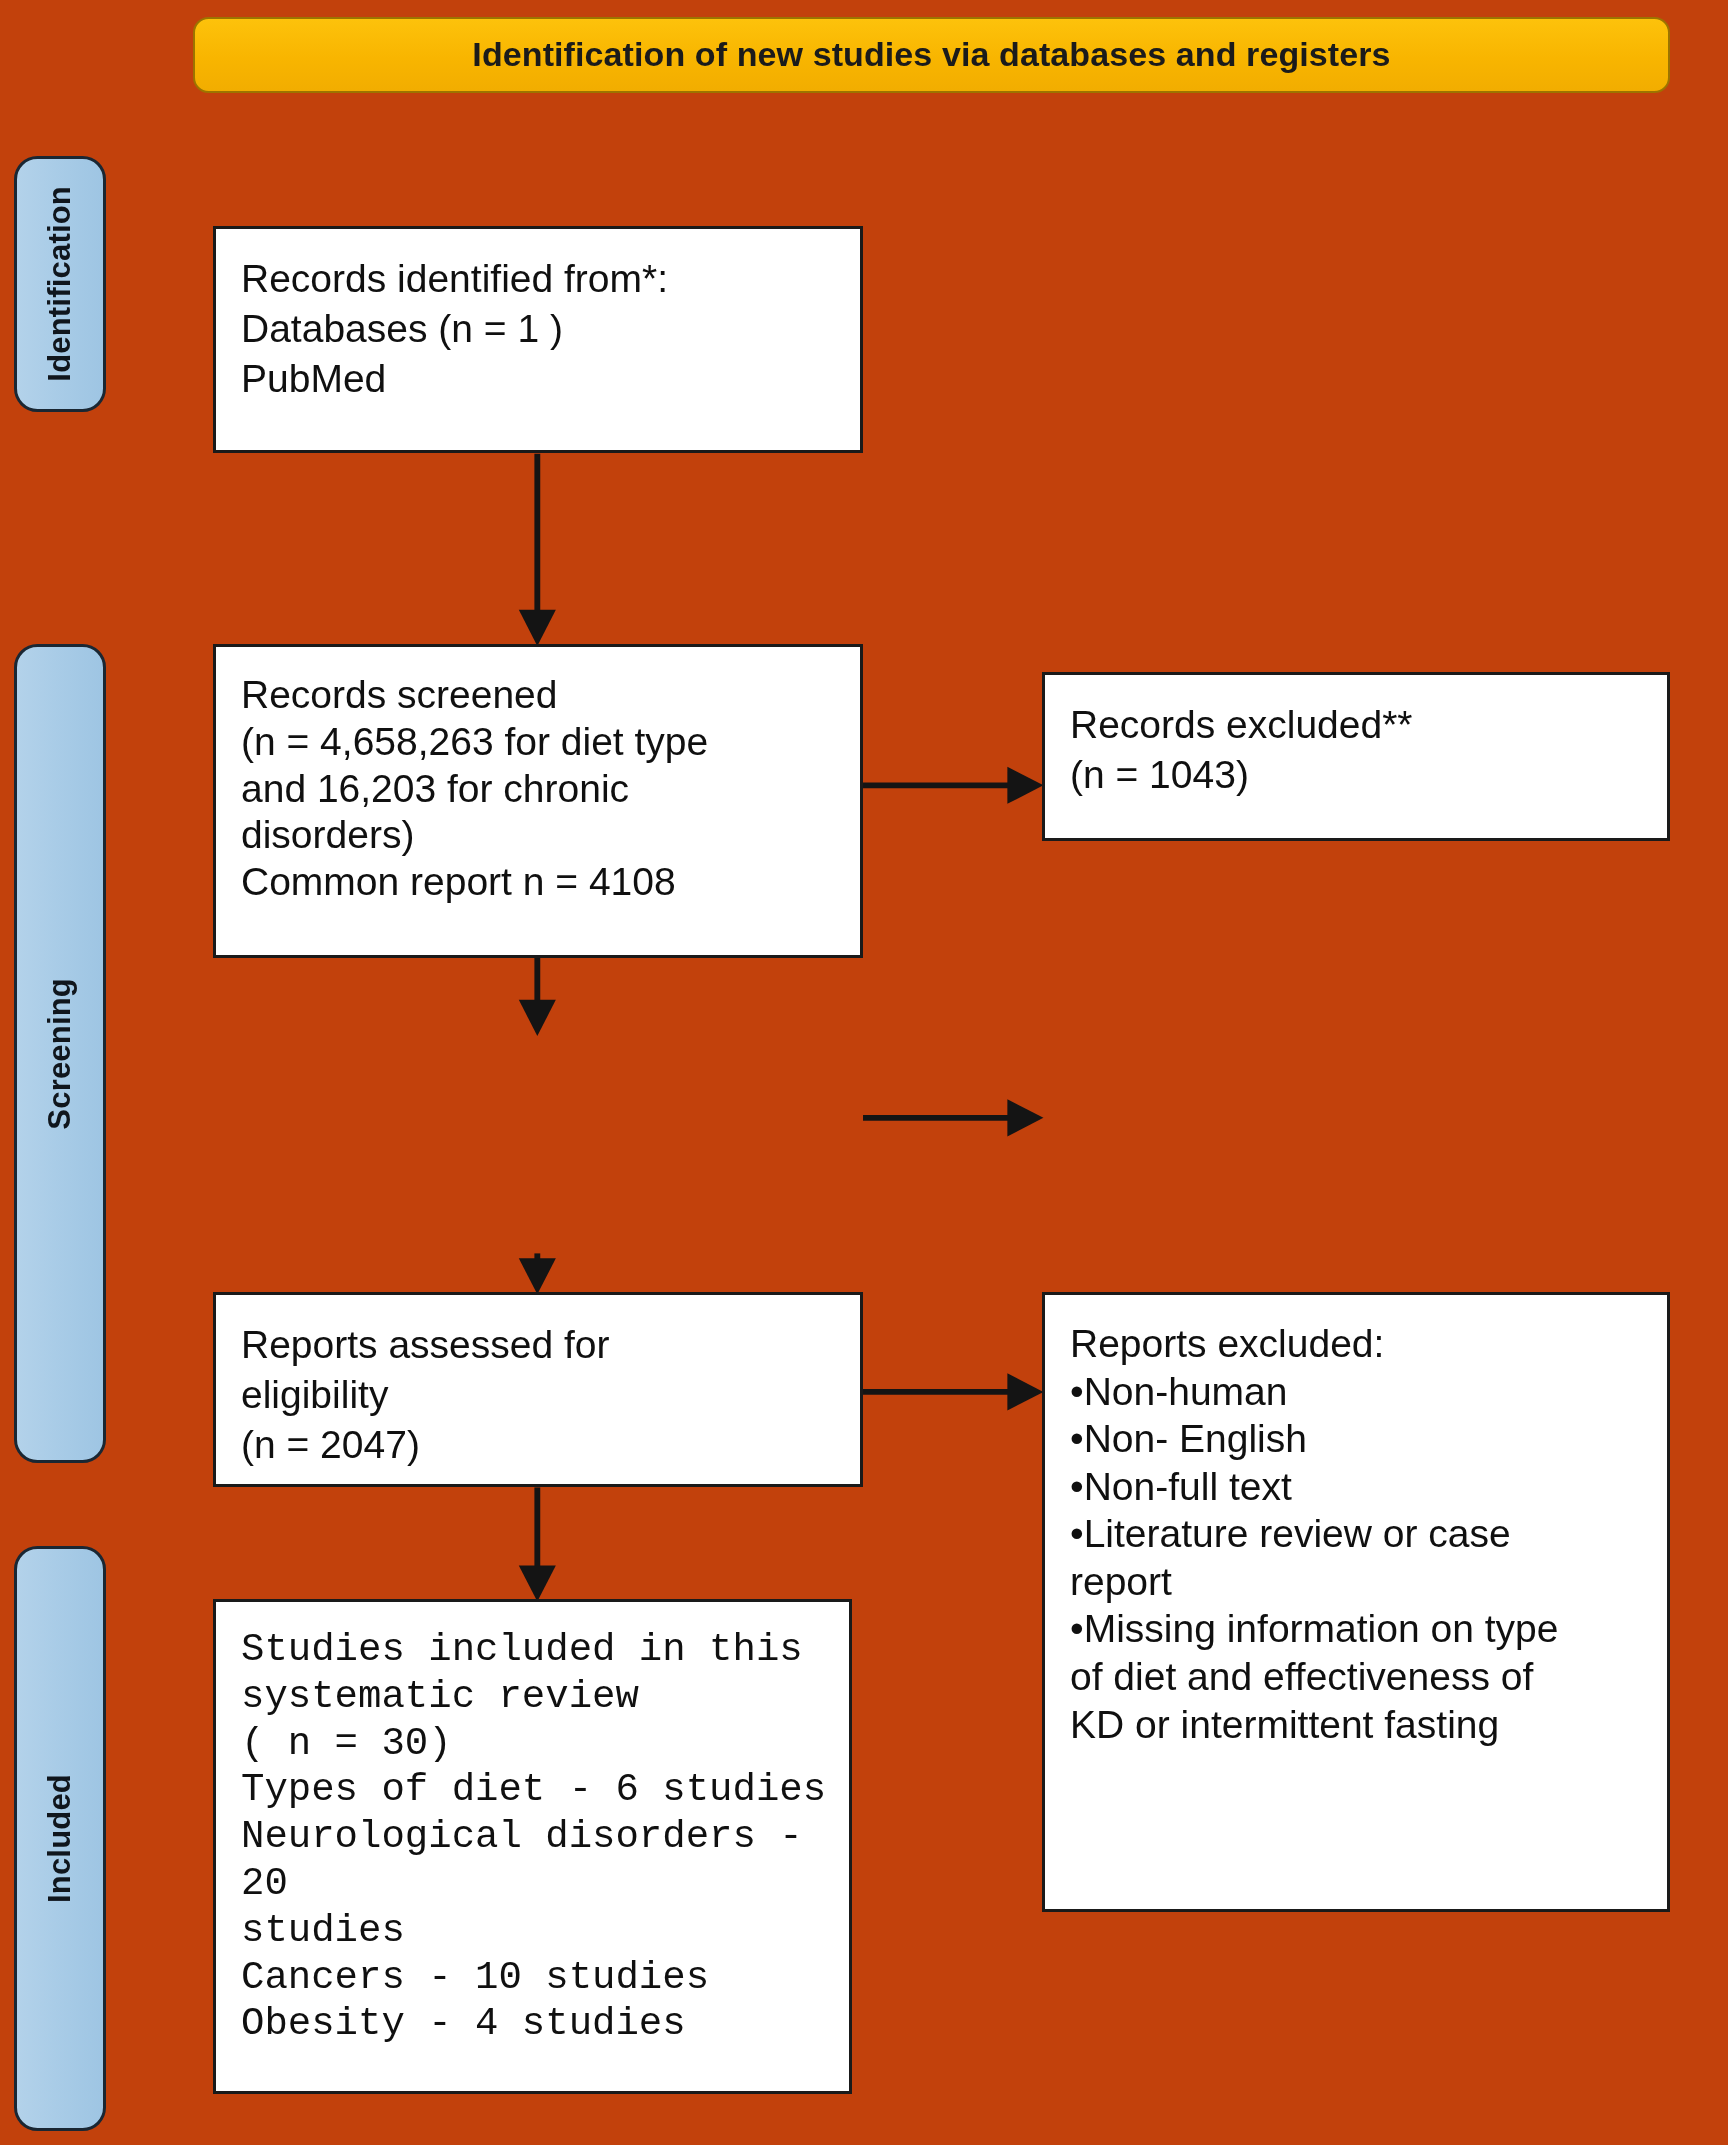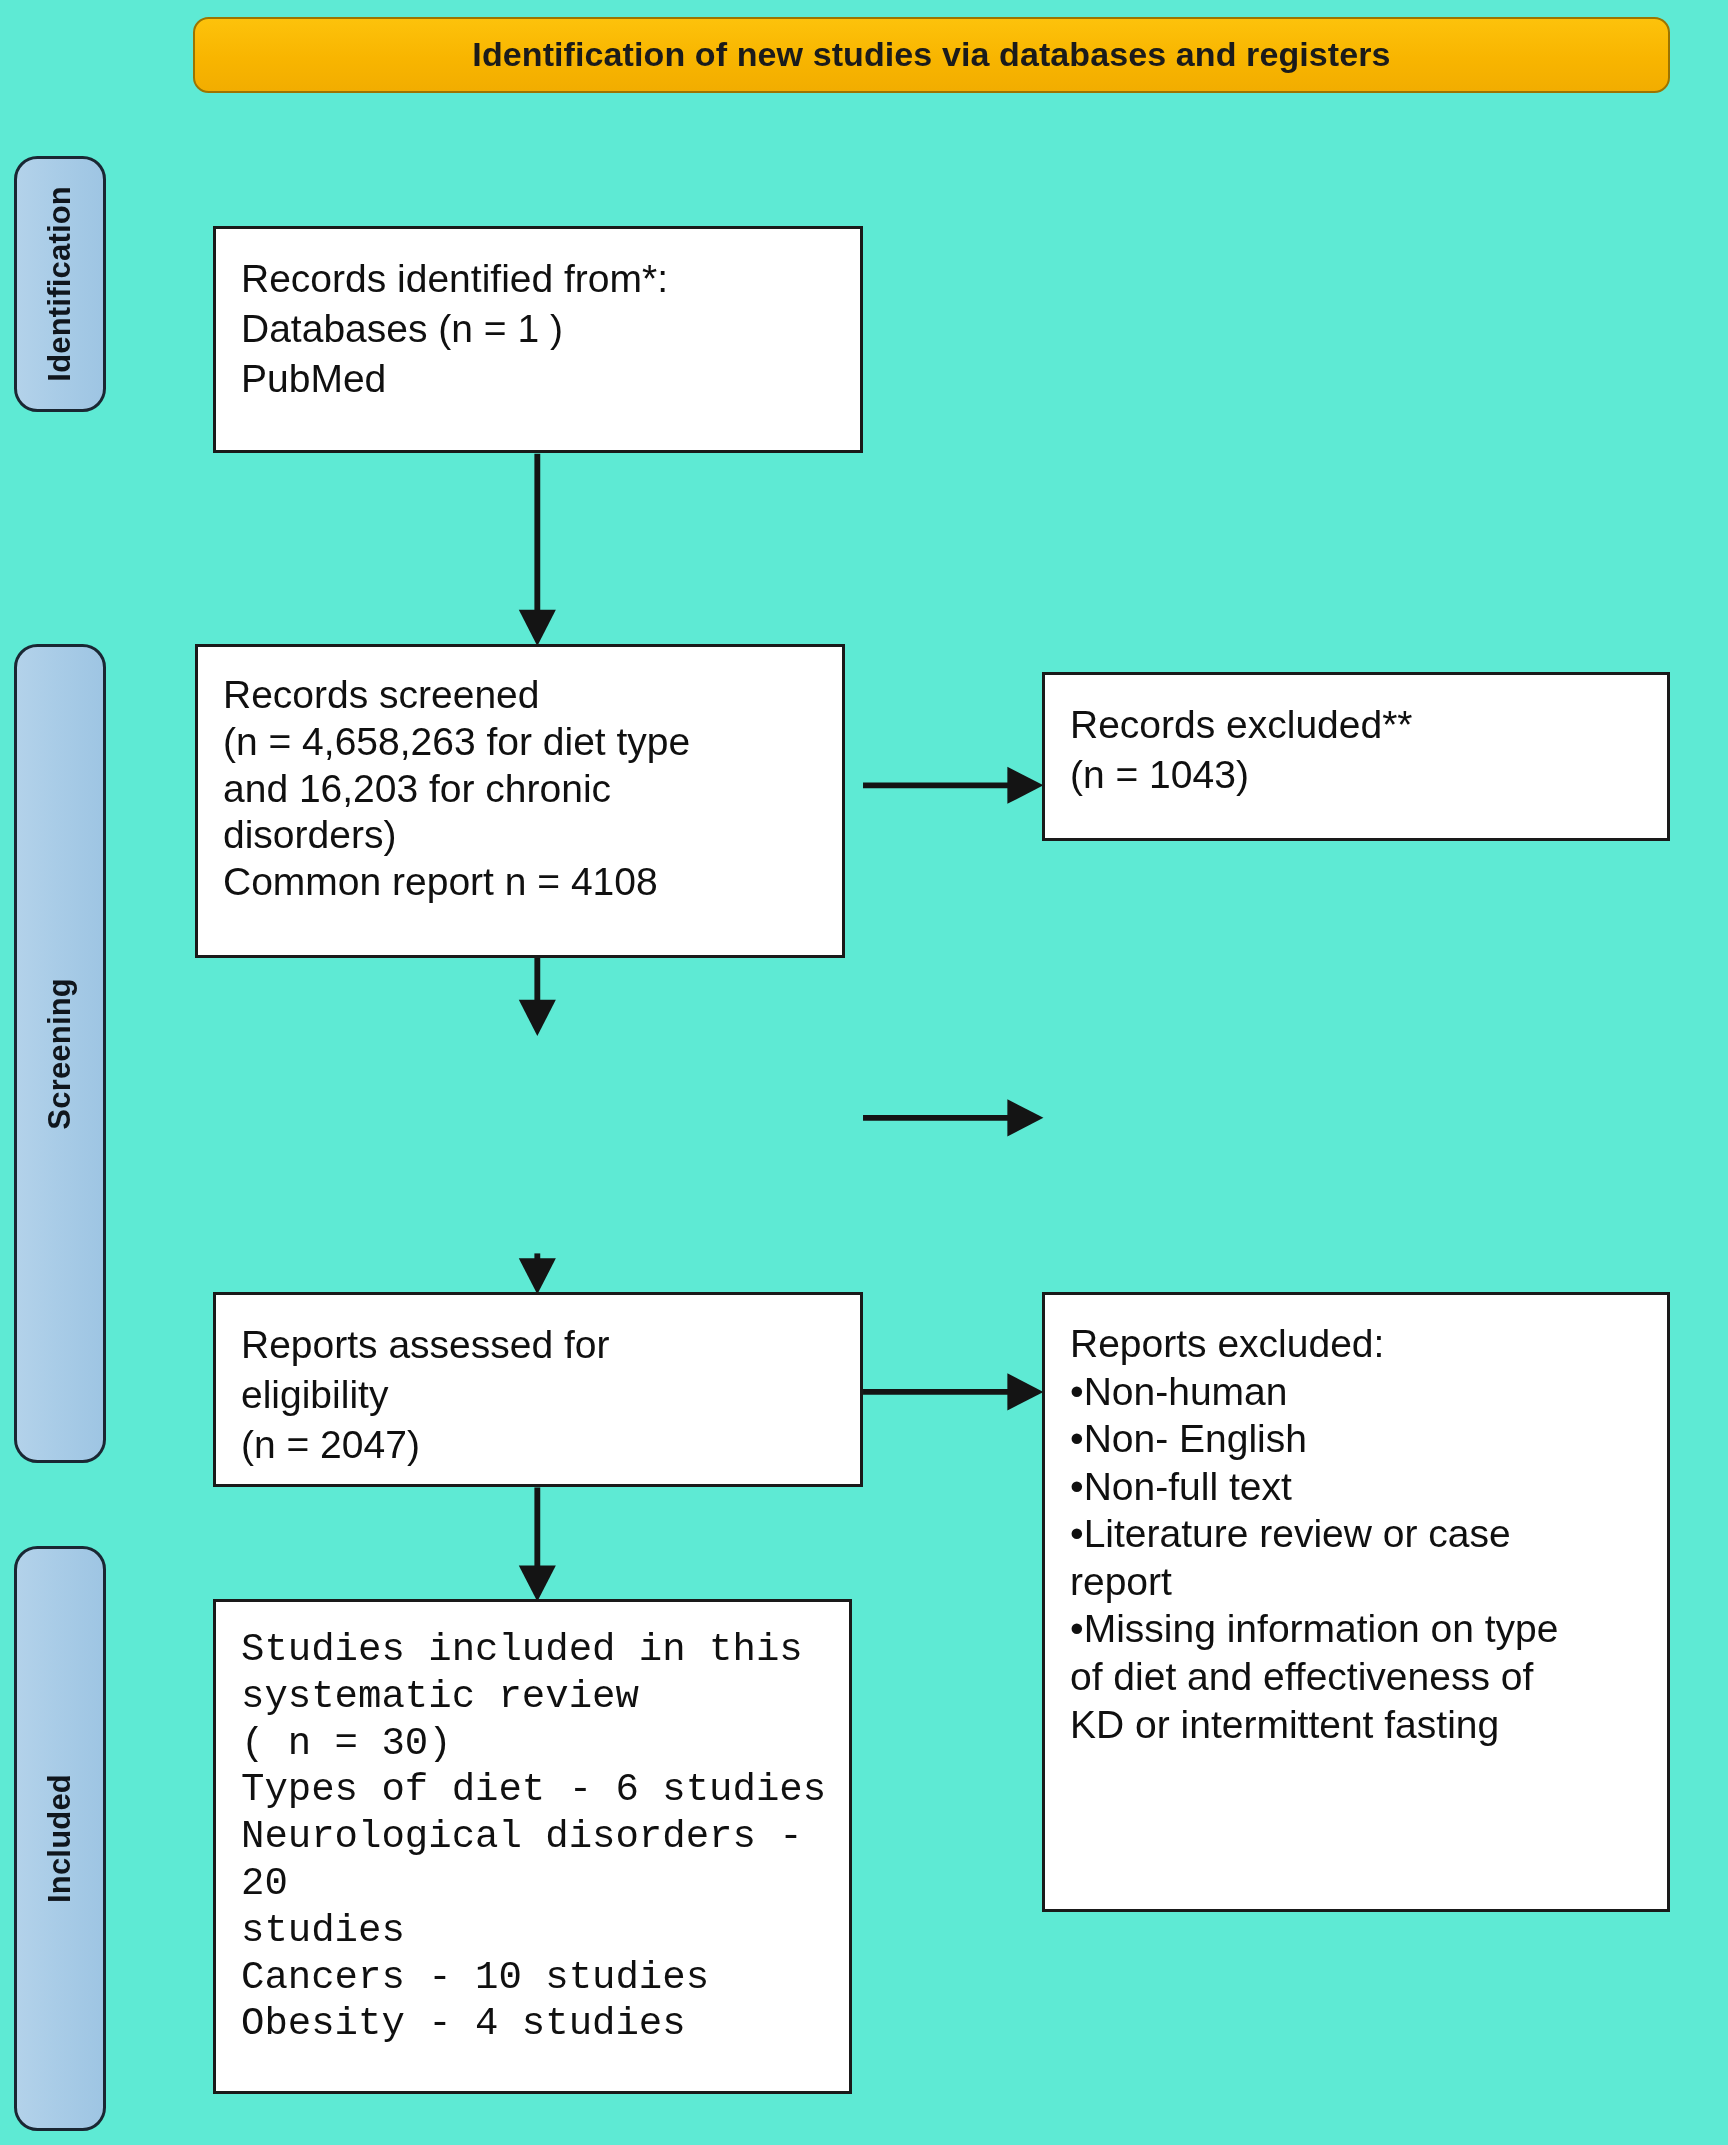--- a/index.html
+++ b/index.html
@@ -9,21 +9,21 @@
   }
   body {
     font-family: "Liberation Sans", sans-serif;
     -webkit-font-smoothing: antialiased;
   }
 
   #prisma-root {
     position: relative;
     width: 1728px;
     height: 2146px;
-    background: #5eead4;
+    background: #c2410c;
     overflow: hidden;
   }
 
   
   .header-banner {
     position: absolute;
     left: 193px;
     top: 16.6px;
     width: 1477px;
     height: 76px;
@@ -81,21 +81,21 @@
   .flow-box .box-text {
     font-size: 39px;
     line-height: 1.28;
     color: #101010;
     white-space: pre-line;
   }
   .flow-box.tight .box-text { line-height: 1.20; }
 
   
   #box-identified { left: 213px; top: 226px;  width: 650px; height: 227px; }
-  #box-screened   { left: 195px; top: 644px;  width: 650px; height: 314px; }
+  #box-screened   { left: 213px; top: 644px;  width: 650px; height: 314px; }
   #box-sought     { left: 213px; top: 1034px; width: 650px; height: 219px; }
   #box-assessed   { left: 213px; top: 1292px; width: 650px; height: 195px; }
   #box-included   { left: 213px; top: 1599px; width: 639px; height: 495px; font-family: Liberation Mono, monospace; }
 
   
   #box-rec-excluded  { left: 1042px; top: 672px;  width: 628px; height: 169px; }
   #box-not-retrieved { left: 1042px; top: 1019px; width: 628px; height: 195px; }
   #box-rep-excluded  { left: 1042px; top: 1292px; width: 628px; height: 620px; }
 
   #box-rep-excluded .box-text { line-height: 1.22; }

